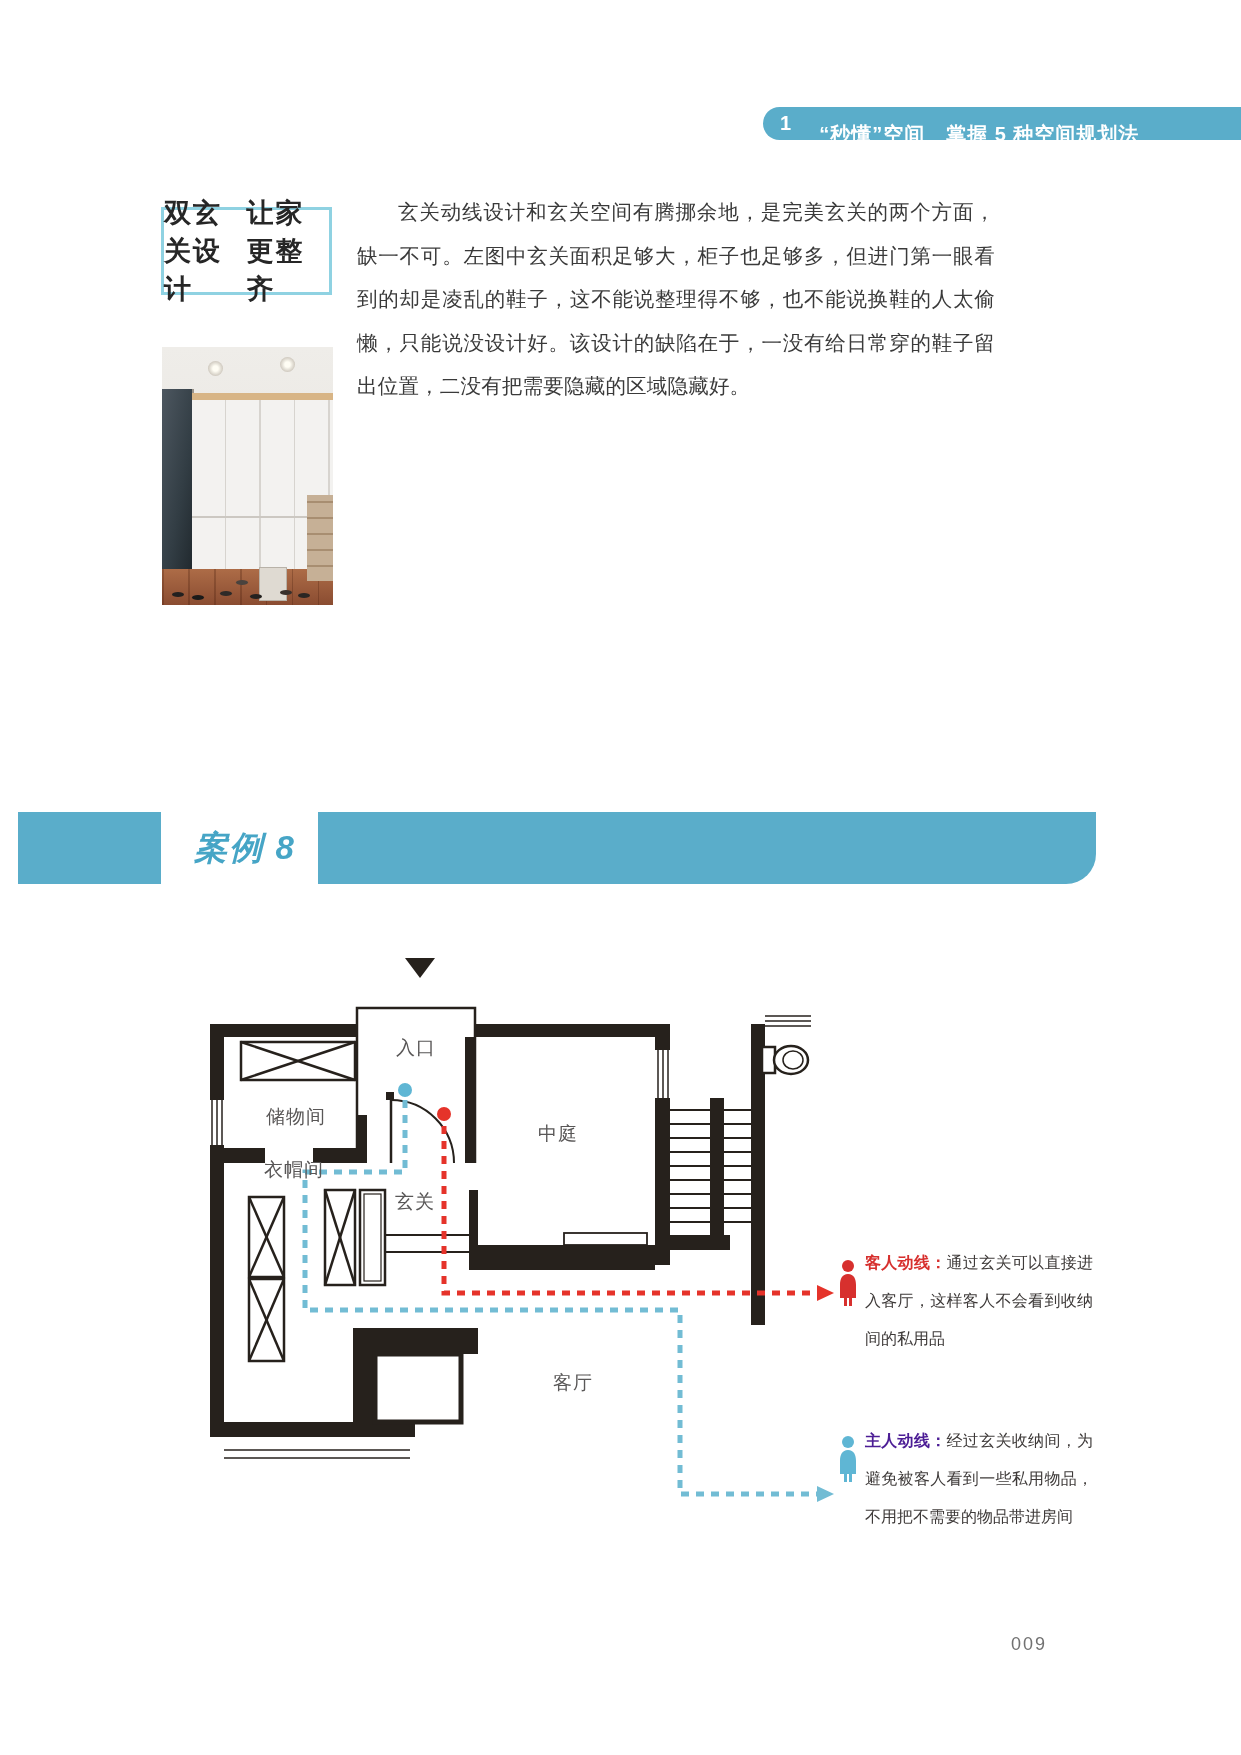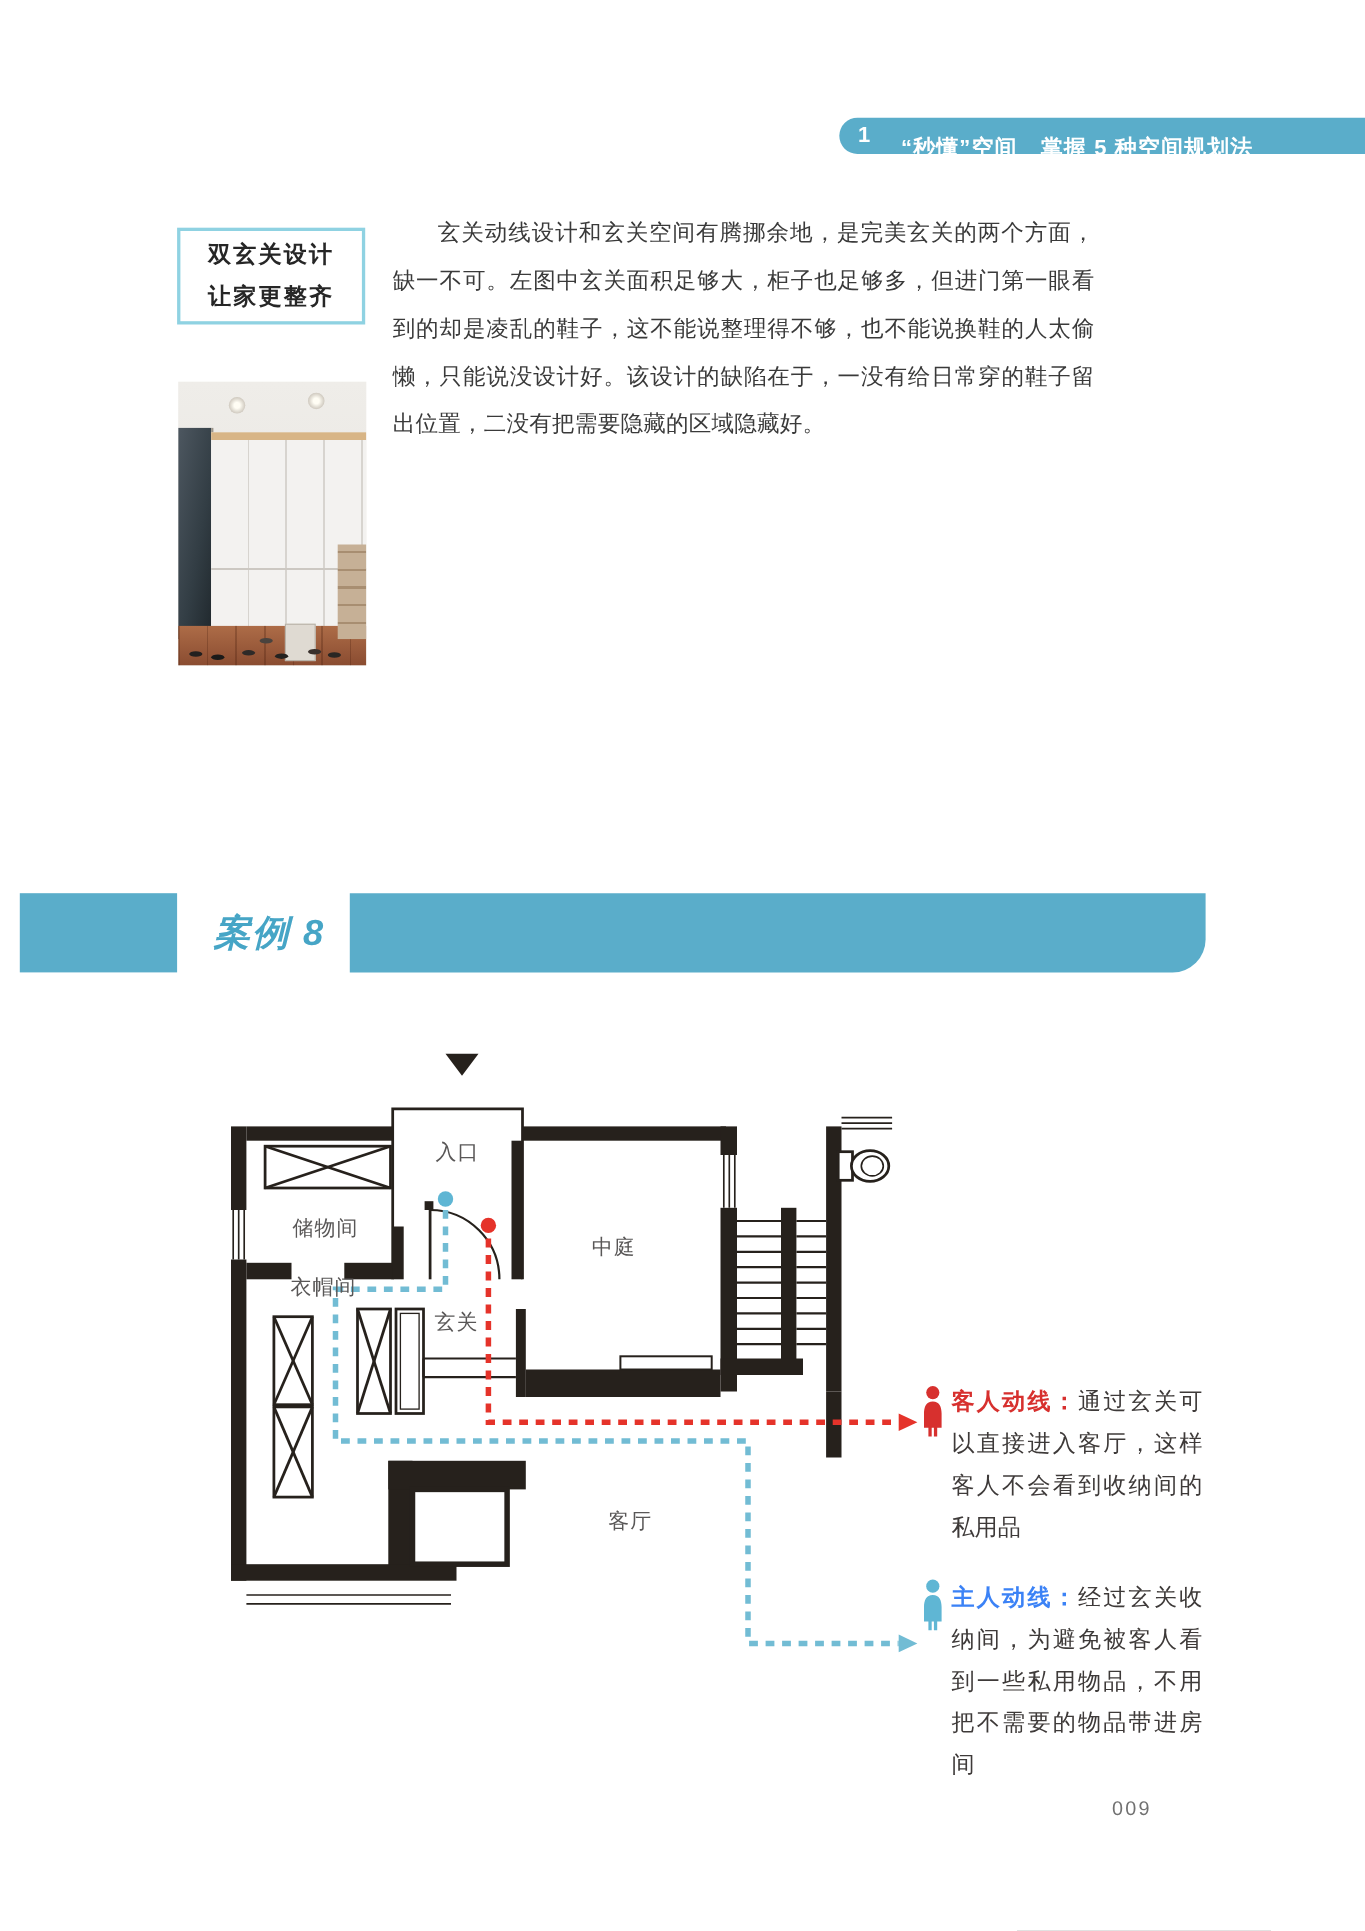--- a/index.html
+++ b/index.html
@@ -15,22 +15,22 @@
     background:#5aadca; border-radius:17px 0 0 17px;
     display:flex; align-items:center; color:#ffffff; font-weight:bold;
     font-size:20px;
   }
   .chapter-num{margin-left:17px;}
   .chapter-title{margin-left:28px; letter-spacing:1px;margin-top:21px;}
   
   .title-box{
     position:absolute; left:161px; top:207px; width:171px; height:88px;
     border:3px solid #8fd2e2; box-sizing:border-box;
-    display:flex; flex-direction:column; justify-content:center; align-items:center;
-    font-size:21px; font-weight:bold; color:#262626; line-height:38px;
+    display:flex; flex-direction:row; align-items:center;
+    font-size:27px; font-weight:bold; color:#262626; line-height:38px;
     letter-spacing:2px;
   }
   
   .photo{
     position:absolute; left:162px; top:347px; width:171px; height:258px;
     background:linear-gradient(#efede9,#e6e3de); overflow:hidden;
   }
   .photo .light{position:absolute; width:15px; height:15px; border-radius:50%;
     background:radial-gradient(circle at 50% 50%, #fffdf4 25%, #cfc9bf 70%, #e6e3de 100%);}
   .photo .window{
@@ -74,25 +74,25 @@
     position:absolute; left:175px; top:812px; width:140px; height:72px;
     display:flex; align-items:center; justify-content:center;
     color:#46a5c6; font-size:33px; font-weight:bold; font-style:italic; letter-spacing:2px;
   }
   .banner-bar{position:absolute; left:318px; top:812px; width:778px; height:72px;
     background:#5aadca; border-radius:0 0 30px 0;}
   
   .floor-plan{position:absolute; left:205px; top:950px;}
   .plan-label{font-size:19px; fill:#595757; letter-spacing:1px;}
   
-  .annot{position:absolute; width:228px; font-size:21px; line-height:38px;
-    color:#3e3a39; text-align:justify;margin-top:12px;}
+  .annot{position:absolute; width:228px; font-size:16px; line-height:38px;
+    color:#3e3a39; text-align:justify;}
   .annot-label{font-weight:bold;}
   .annot-label.guest{color:#d7302e;}
-  .annot-label.host{color:#3b82f6;}
+  .annot-label.host{color:#4c1d95;}
   
   .page-num{position:absolute; left:1011px; top:1634px; font-size:18px;
     color:#717171; letter-spacing:2px;}
 </style>
 </head>
 <body>
 
 <div class="page">
 
   <div class="header-bar">

